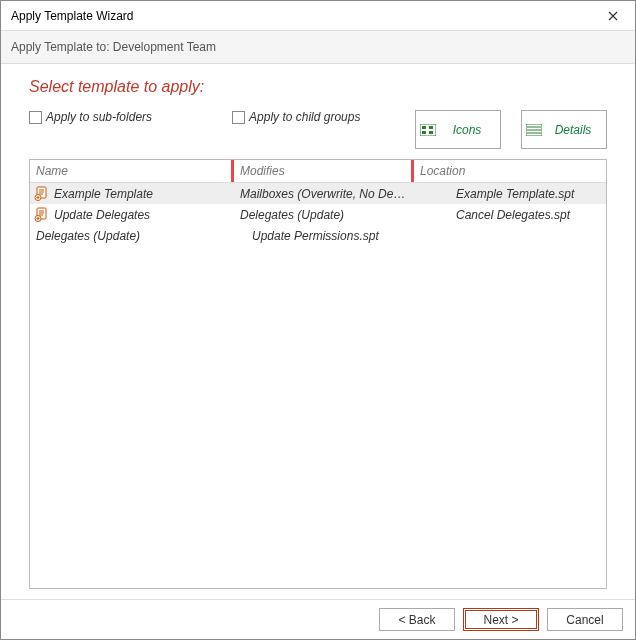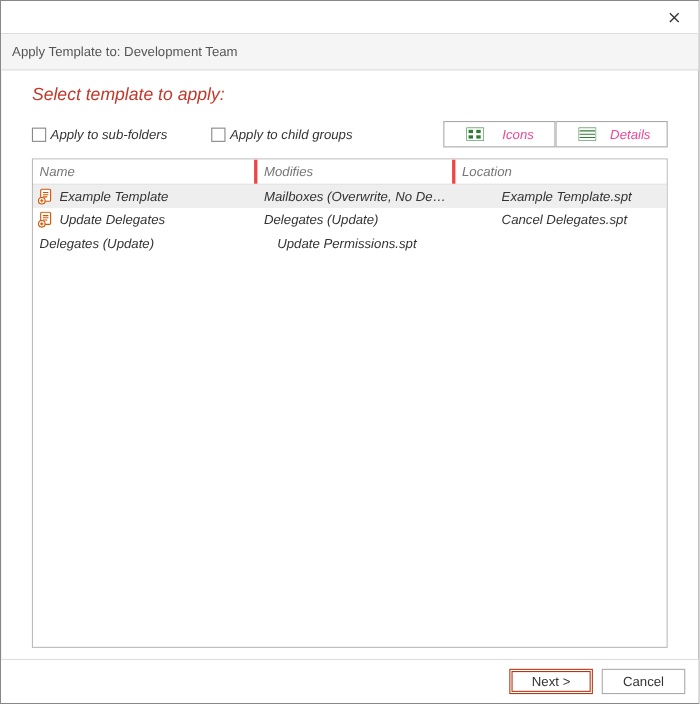--- a/index.html
+++ b/index.html
@@ -43,43 +43,43 @@
     flex: 1;
     padding: 14px 28px 10px 28px;
     display: flex; flex-direction: column; font-style: italic;
   }
   .heading {
     color: #c0392b;
     font-size: 16px;
     margin: 0 0 14px 0;
   }
   .controls-row {
-    display: flex; align-items: center;
+    display: flex; align-items: flex-start;
     margin-bottom: 10px;
-    gap: 0;
+    gap: 20px;
   }
   .checkbox {
     display: flex; align-items: center;
     gap: 4px;
     color: #333;
   }
   .checkbox .box {
     width: 13px; height: 13px;
     border: 1px solid #888;
     background: #fff;
   }
   .spacer { flex: 1; }
   .view-btn {
     display: flex; align-items: center;
     border: 1px solid #aaa;
-    padding: 3px 8px 3px 20px;
+    padding: 3px 8px 3px 4px;
     gap: 6px;
-    height: 24px;
-    background: #fff;
-    color: #ec4899;
+    height: 39px;
+    background: #fff;
+    color: #15803d;
   }
   .view-btn .ico {
     width: 16px; height: 14px;
     display: flex; align-items: center; justify-content: center;
   }
   .view-btn .lbl { min-width: 50px; text-align: center; }
   .table {
     border: 1px solid #bbb;
     flex: 1;
     display: flex; flex-direction: column;
@@ -151,20 +151,21 @@
     border: 1px solid #b03a16;
     outline: 1px solid #b03a16;
     outline-offset: -3px;
   }
 </style>
 </head>
 <body>
 
 <div class="window">
   <div class="titlebar">
+    <span class="title">Apply Template Wizard</span>
     <div class="close">
       <svg width="10" height="10" viewBox="0 0 10 10">
           <path d="M1 1 L9 9 M9 1 L1 9" stroke="#333" stroke-width="1.2"></path>
         </svg>
     </div>
   </div>
 
   <div class="subtitle-bar">
     <span>Apply Template to: Development Team</span>
   </div>
@@ -243,20 +244,23 @@
           </div>
           <div class="row">
             <div class="cell cell-mod">Delegates (Update)</div>
             <div class="cell cell-loc">Update Permissions.spt</div>
           </div>
         </div>
     </div>
   </div>
 
   <div class="footer">
+    <div class="btn">
+        <span>&lt; Back</span>
+      </div>
     <div class="btn primary">
         <span>Next &gt;</span>
       </div>
     <div class="btn">
         <span>Cancel</span>
       </div>
   </div>
 </div>
 
 </body></html>

